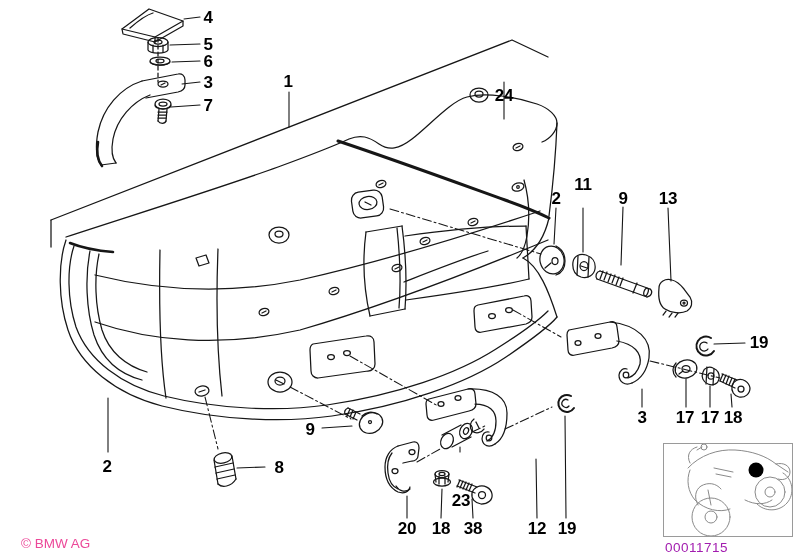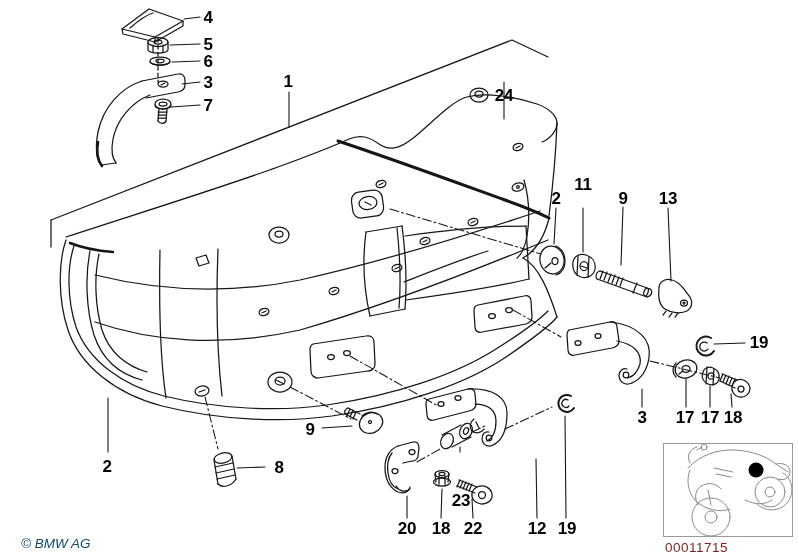--- a/index.html
+++ b/index.html
@@ -8,29 +8,29 @@
     font-family:"Liberation Sans","DejaVu Sans",sans-serif;
   }
   .stage svg.diagram{position:absolute;left:0;top:0;}
   .callout{
     position:absolute;transform:translate(-50%,-50%);
     font-weight:bold;font-size:17px;line-height:1;color:#000;
     font-family:"Liberation Sans","DejaVu Sans",sans-serif;
     letter-spacing:-0.3px;white-space:nowrap;cursor:default;
   }
   .copyright{
-    position:absolute;left:21px;top:536px;font-size:13.5px;color:#0c4a6e;font-style:italic;
+    position:absolute;left:21px;top:536px;font-size:13.5px;color:#ec4899;
   }
   .thumb{
     position:absolute;left:663px;top:443px;width:130px;height:94px;
     border:1px solid #9a9a9a;box-sizing:border-box;background:#fff;
   }
   .thumb svg{position:absolute;left:0;top:0;}
   .diagnum{
-    position:absolute;left:665px;top:540px;font-size:13.5px;color:#7f1d1d;
+    position:absolute;left:665px;top:540px;font-size:13.5px;color:#a21caf;
     letter-spacing:0.5px;
   }
   path,ellipse,circle,line,rect{vector-effect:non-scaling-stroke;}
 </style>
 </head>
 <body>
 
 <div class="stage">
 
   <svg class="diagram" width="799" height="559" viewBox="0 0 799 559" fill="none" stroke="#161616" stroke-width="1.25" stroke-linecap="round" stroke-linejoin="round">
@@ -340,21 +340,21 @@
       <span class="callout" style="left: 642px; top: 417px;">3</span>
       <span class="callout" style="left: 685px; top: 417px;">17</span>
       <span class="callout" style="left: 710px; top: 417px;">17</span>
       <span class="callout" style="left: 733px; top: 417px;">18</span>
       <span class="callout" style="left: 310px; top: 429px;">9</span>
       <span class="callout" style="left: 279px; top: 467px;">8</span>
       <span class="callout" style="left: 107px; top: 466px;">2</span>
       <span class="callout" style="left: 461px; top: 460px; margin-top: 40px;">23</span>
       <span class="callout" style="left: 407px; top: 504px; margin-top: 24px;">20</span>
       <span class="callout" style="left: 441px; top: 528px;">18</span>
-      <span class="callout" style="left: 473px; top: 528px;">22</span>
+      <span class="callout" style="left: 473px; top: 528px;">38</span>
       <span class="callout" style="left: 537px; top: 528px;">12</span>
       <span class="callout" style="left: 567px; top: 528px;">19</span>
     </div>
 
   <div class="copyright">© BMW AG</div>
 
   <div class="thumb">
     <svg width="128" height="92" viewBox="0 0 128 92" fill="none" stroke="#8a8a8a" stroke-width="1" stroke-linecap="round" stroke-linejoin="round">
       <circle cx="47" cy="73" r="19"></circle>
         <circle cx="47" cy="73" r="6"></circle>

